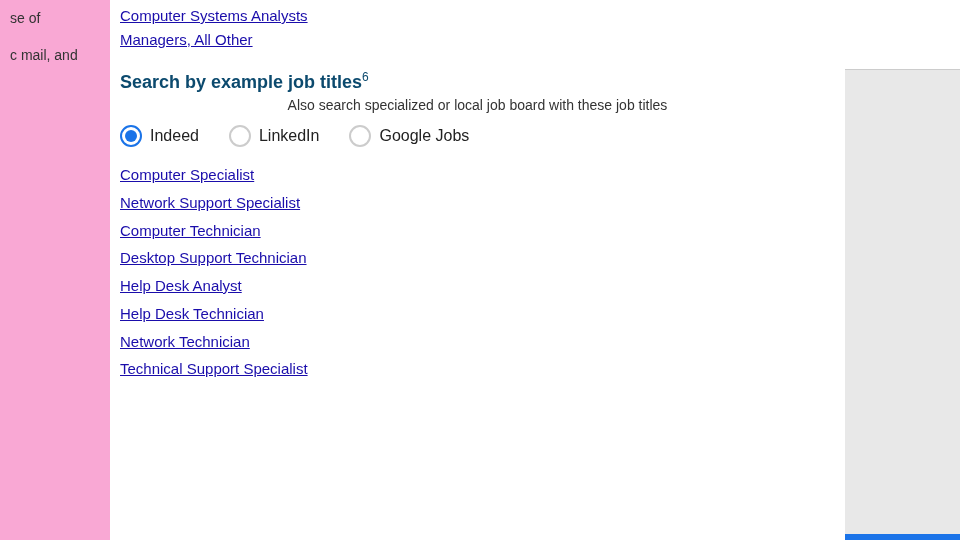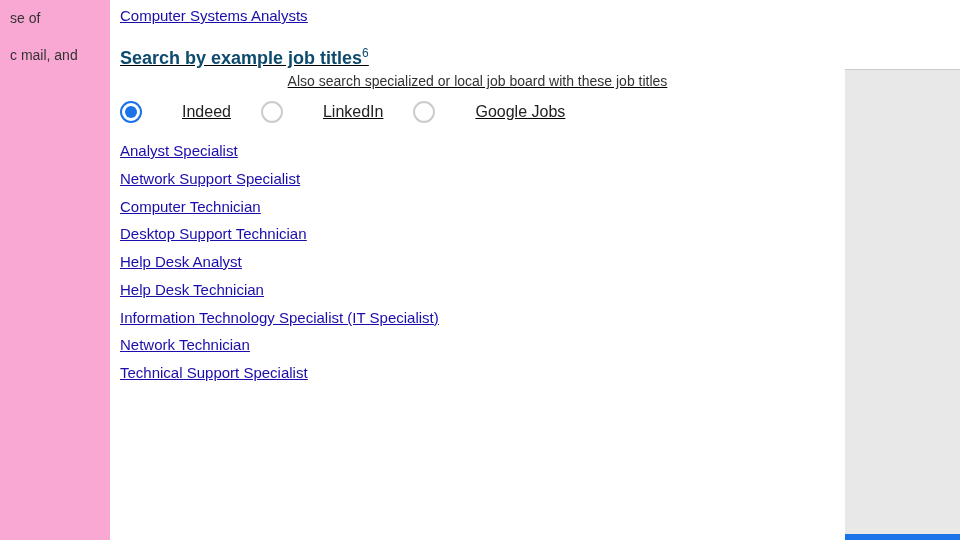--- a/index.html
+++ b/index.html
@@ -30,21 +30,20 @@
       font-size: 14px;
       color: #333;
       padding: 8px 10px;
       line-height: 1.5;
     }
 
     .main-content {
       flex: 1;
       padding: 0 10px 0 10px;
       overflow: hidden;
-      text-decoration: underline;
     }
 
     .top-links {
       padding: 4px 0 8px 0;
     }
 
     .top-links a {
       display: block;
       color: #1a0dab;
       text-decoration: underline;
@@ -107,21 +106,20 @@
       content: '';
       width: 12px;
       height: 12px;
       border-radius: 50%;
       background: #1a73e8;
     }
 
     .radio-label {
       font-size: 16px;
       color: #222;
-      margin-left: 32px;
     }
 
     .job-links {
       display: flex;
       flex-direction: column;
       gap: 0;
     }
 
     .job-links a {
       display: block;
@@ -158,20 +156,21 @@
 <body>
 
 <div class="left-panel">
   <div class="left-text">se of</div>
   <div class="left-text">c mail, and</div>
 </div>
 
 <div class="main-content">
   <div class="top-links">
     <a>Computer Systems Analysts</a>
+    <a>Managers, All Other</a>
   </div>
 
   <div class="section-title">
     <span>Search by example job titles</span><sup>6</sup>
   </div>
   <div class="section-subtitle">Also search specialized or local job board with these job titles</div>
 
   <div class="radio-group">
     <div class="radio-option">
       <div class="radio-circle selected"></div>
@@ -181,27 +180,26 @@
       <div class="radio-circle"></div>
       <span class="radio-label">LinkedIn</span>
     </div>
     <div class="radio-option">
       <div class="radio-circle"></div>
       <span class="radio-label">Google Jobs</span>
     </div>
   </div>
 
   <div class="job-links">
-    <a>Analyst Specialist</a>
+    <a>Computer Specialist</a>
     <a>Network Support Specialist</a>
     <a>Computer Technician</a>
     <a>Desktop Support Technician</a>
     <a>Help Desk Analyst</a>
     <a>Help Desk Technician</a>
-    <a>Information Technology Specialist (IT Specialist)</a>
     <a>Network Technician</a>
     <a>Technical Support Specialist</a>
   </div>
 </div>
 
 <div class="right-panel">
   <div class="right-panel-top"></div>
   <div class="bottom-bar"></div>
 </div>
 

